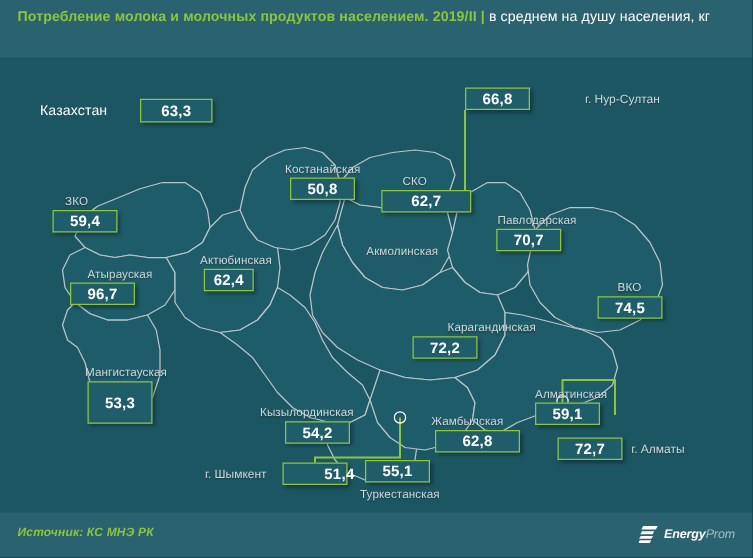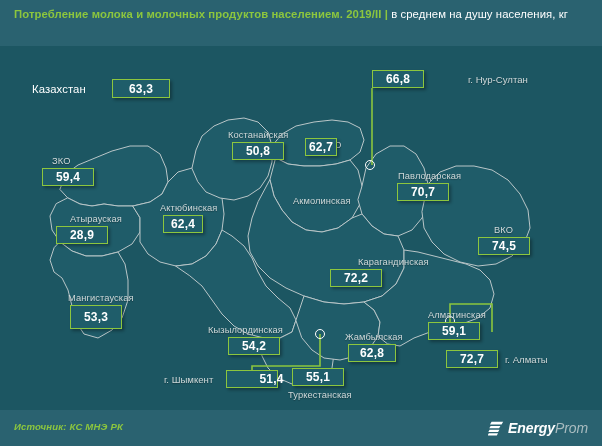--- a/index.html
+++ b/index.html
@@ -134,21 +134,21 @@
     right: 14px;
     top: 10px;
     display: flex;
     align-items: center;
     gap: 4px;
   }
   #brand-mark {
     display: block;
   }
   #brand-text {
-    font-size: 14px;
+    font-size: 10px;
     white-space: nowrap;
     letter-spacing: -0.1px;
   }
   #brand-text .b-energy {
     color: #ffffff;
     font-weight: bold;
     font-style: italic;
   }
   #brand-text .b-prom {
     color: #a9bcc0;
@@ -224,31 +224,31 @@
     <div class="region-label" style="left:293px; top:150px;">Акмолинская</div>
     <div class="region-label" style="left:398px; top:125px;">Павлодарская</div>
     <div class="region-label" style="left:494px; top:179px;">ВКО</div>
     <div class="region-label" style="left:318px; top:211px;margin-left:40px;">Карагандинская</div>
     <div class="region-label" style="left:208px; top:279px;">Кызылординская</div>
     <div class="region-label" style="left:288px; top:344px;">Туркестанская</div>
     <div class="region-label" style="left:345px; top:286px;text-align:right;">Жамбылская</div>
     <div class="region-label" style="left:428px; top:264px;">Алматинская</div>
 
     <div class="value-box" style="left:42px;  top:122px; width:52px; height:18px;">59,4</div>
-    <div class="value-box" style="left:56px;  top:180px; width:52px; height:18px;">28,9</div>
-    <div class="value-box" style="left:70px;  top:259px; width:52px; height:24px;">53,3</div>
+    <div class="value-box" style="left:56px;  top:180px; width:52px; height:18px;">96,7</div>
+    <div class="value-box" style="left:70px;  top:259px; width:52px; height:34px;">53,3</div>
     <div class="value-box" style="left:163px; top:169px; width:40px; height:18px;">62,4</div>
     <div class="value-box" style="left:232px; top:96px;  width:52px; height:18px;">50,8</div>
-    <div class="value-box" style="left:305px; top:92px; width:32px; height:18px;">62,7</div>
+    <div class="value-box" style="left:305px; top:106px; width:72px; height:18px;">62,7</div>
     <div class="value-box" style="left:397px; top:137px; width:52px; height:18px;">70,7</div>
     <div class="value-box" style="left:478px; top:191px; width:52px; height:18px;">74,5</div>
     <div class="value-box" style="left:330px; top:223px; width:52px; height:18px;">72,2</div>
     <div class="value-box" style="left:228px; top:291px; width:52px; height:18px;">54,2</div>
     <div class="value-box" style="left:292px; top:322px; width:52px; height:18px;">55,1</div>
-    <div class="value-box" style="left:348px; top:298px; width:48px; height:18px;">62,8</div>
+    <div class="value-box" style="left:348px; top:298px; width:68px; height:18px;">62,8</div>
     <div class="value-box" style="left:428px; top:276px; width:52px; height:18px;">59,1</div>
 
     <div class="value-box" style="left:372px; top:24px; width:52px; height:18px;">66,8</div>
     <div class="city-label" style="left:432px; top:28px;margin-left:36px;">г. Нур-Султан</div>
 
     <div class="value-box" style="left:226px; top:324px; width:52px; height:18px;padding-left:39px;">51,4</div>
     <div class="city-label" style="left:164px; top:328px;">г. Шымкент</div>
 
     <div class="value-box" style="left:446px; top:304px; width:52px; height:18px;">72,7</div>
     <div class="city-label" style="left:505px; top:308px;">г. Алматы</div>

